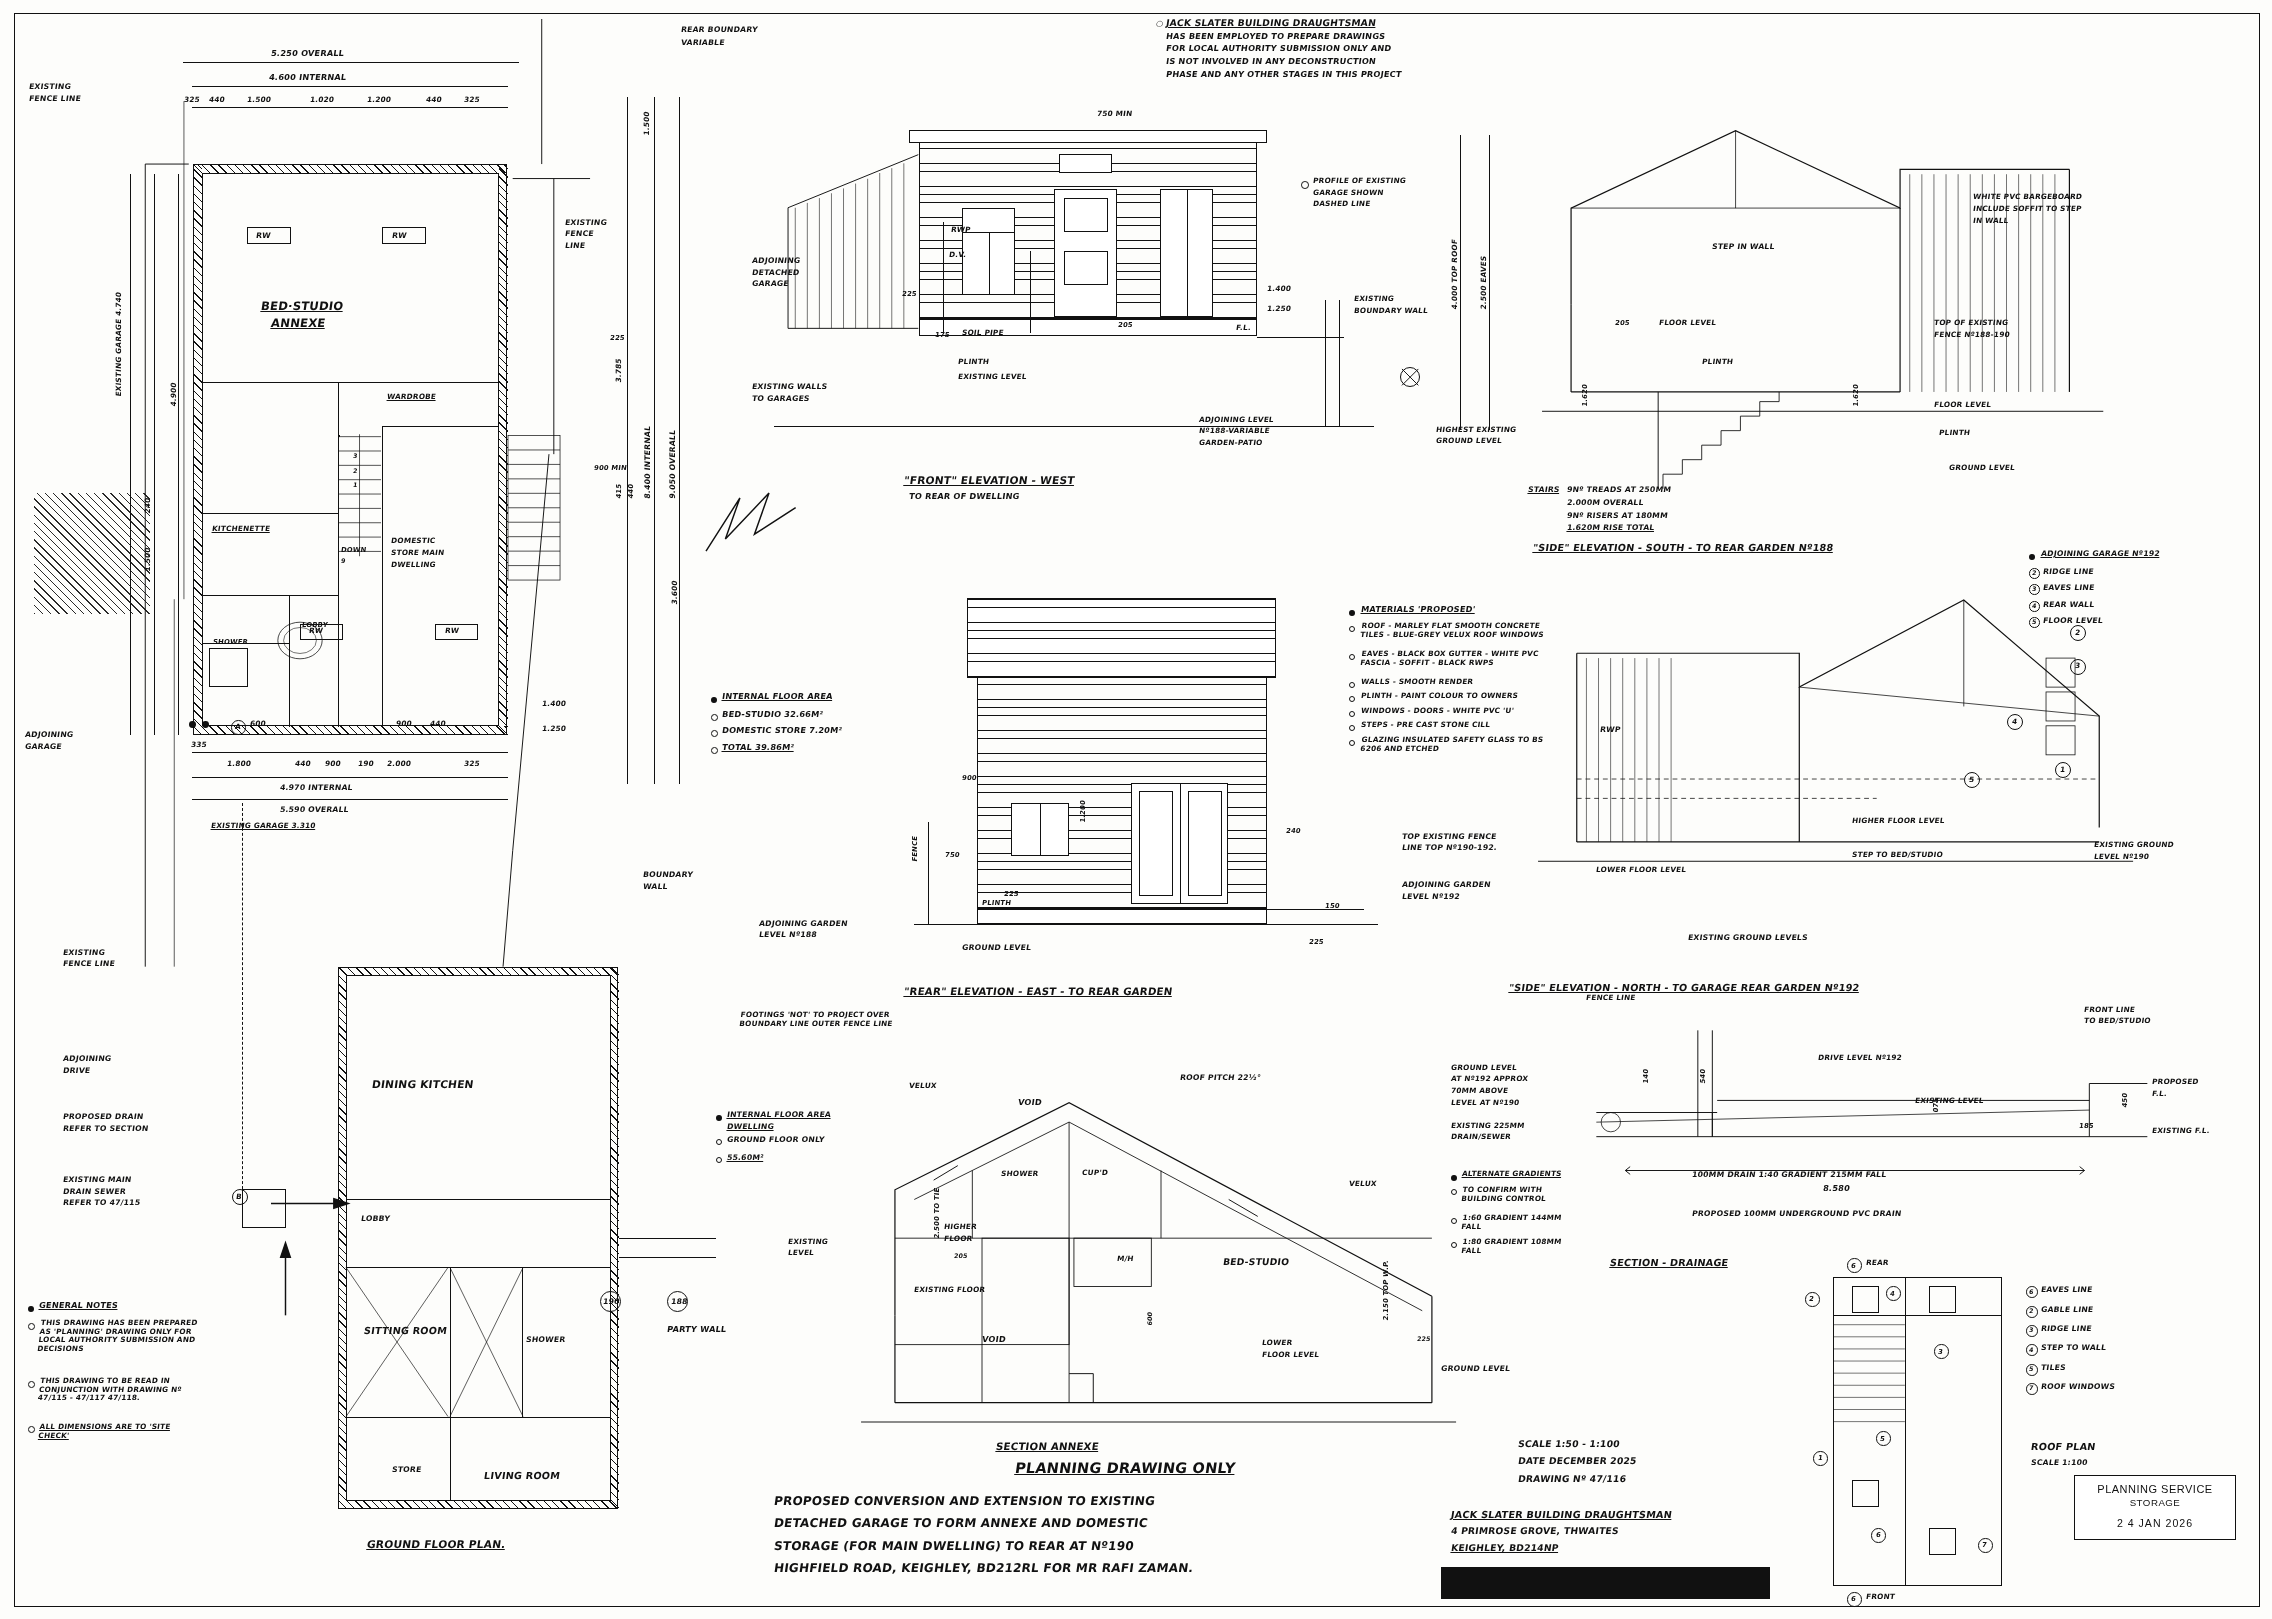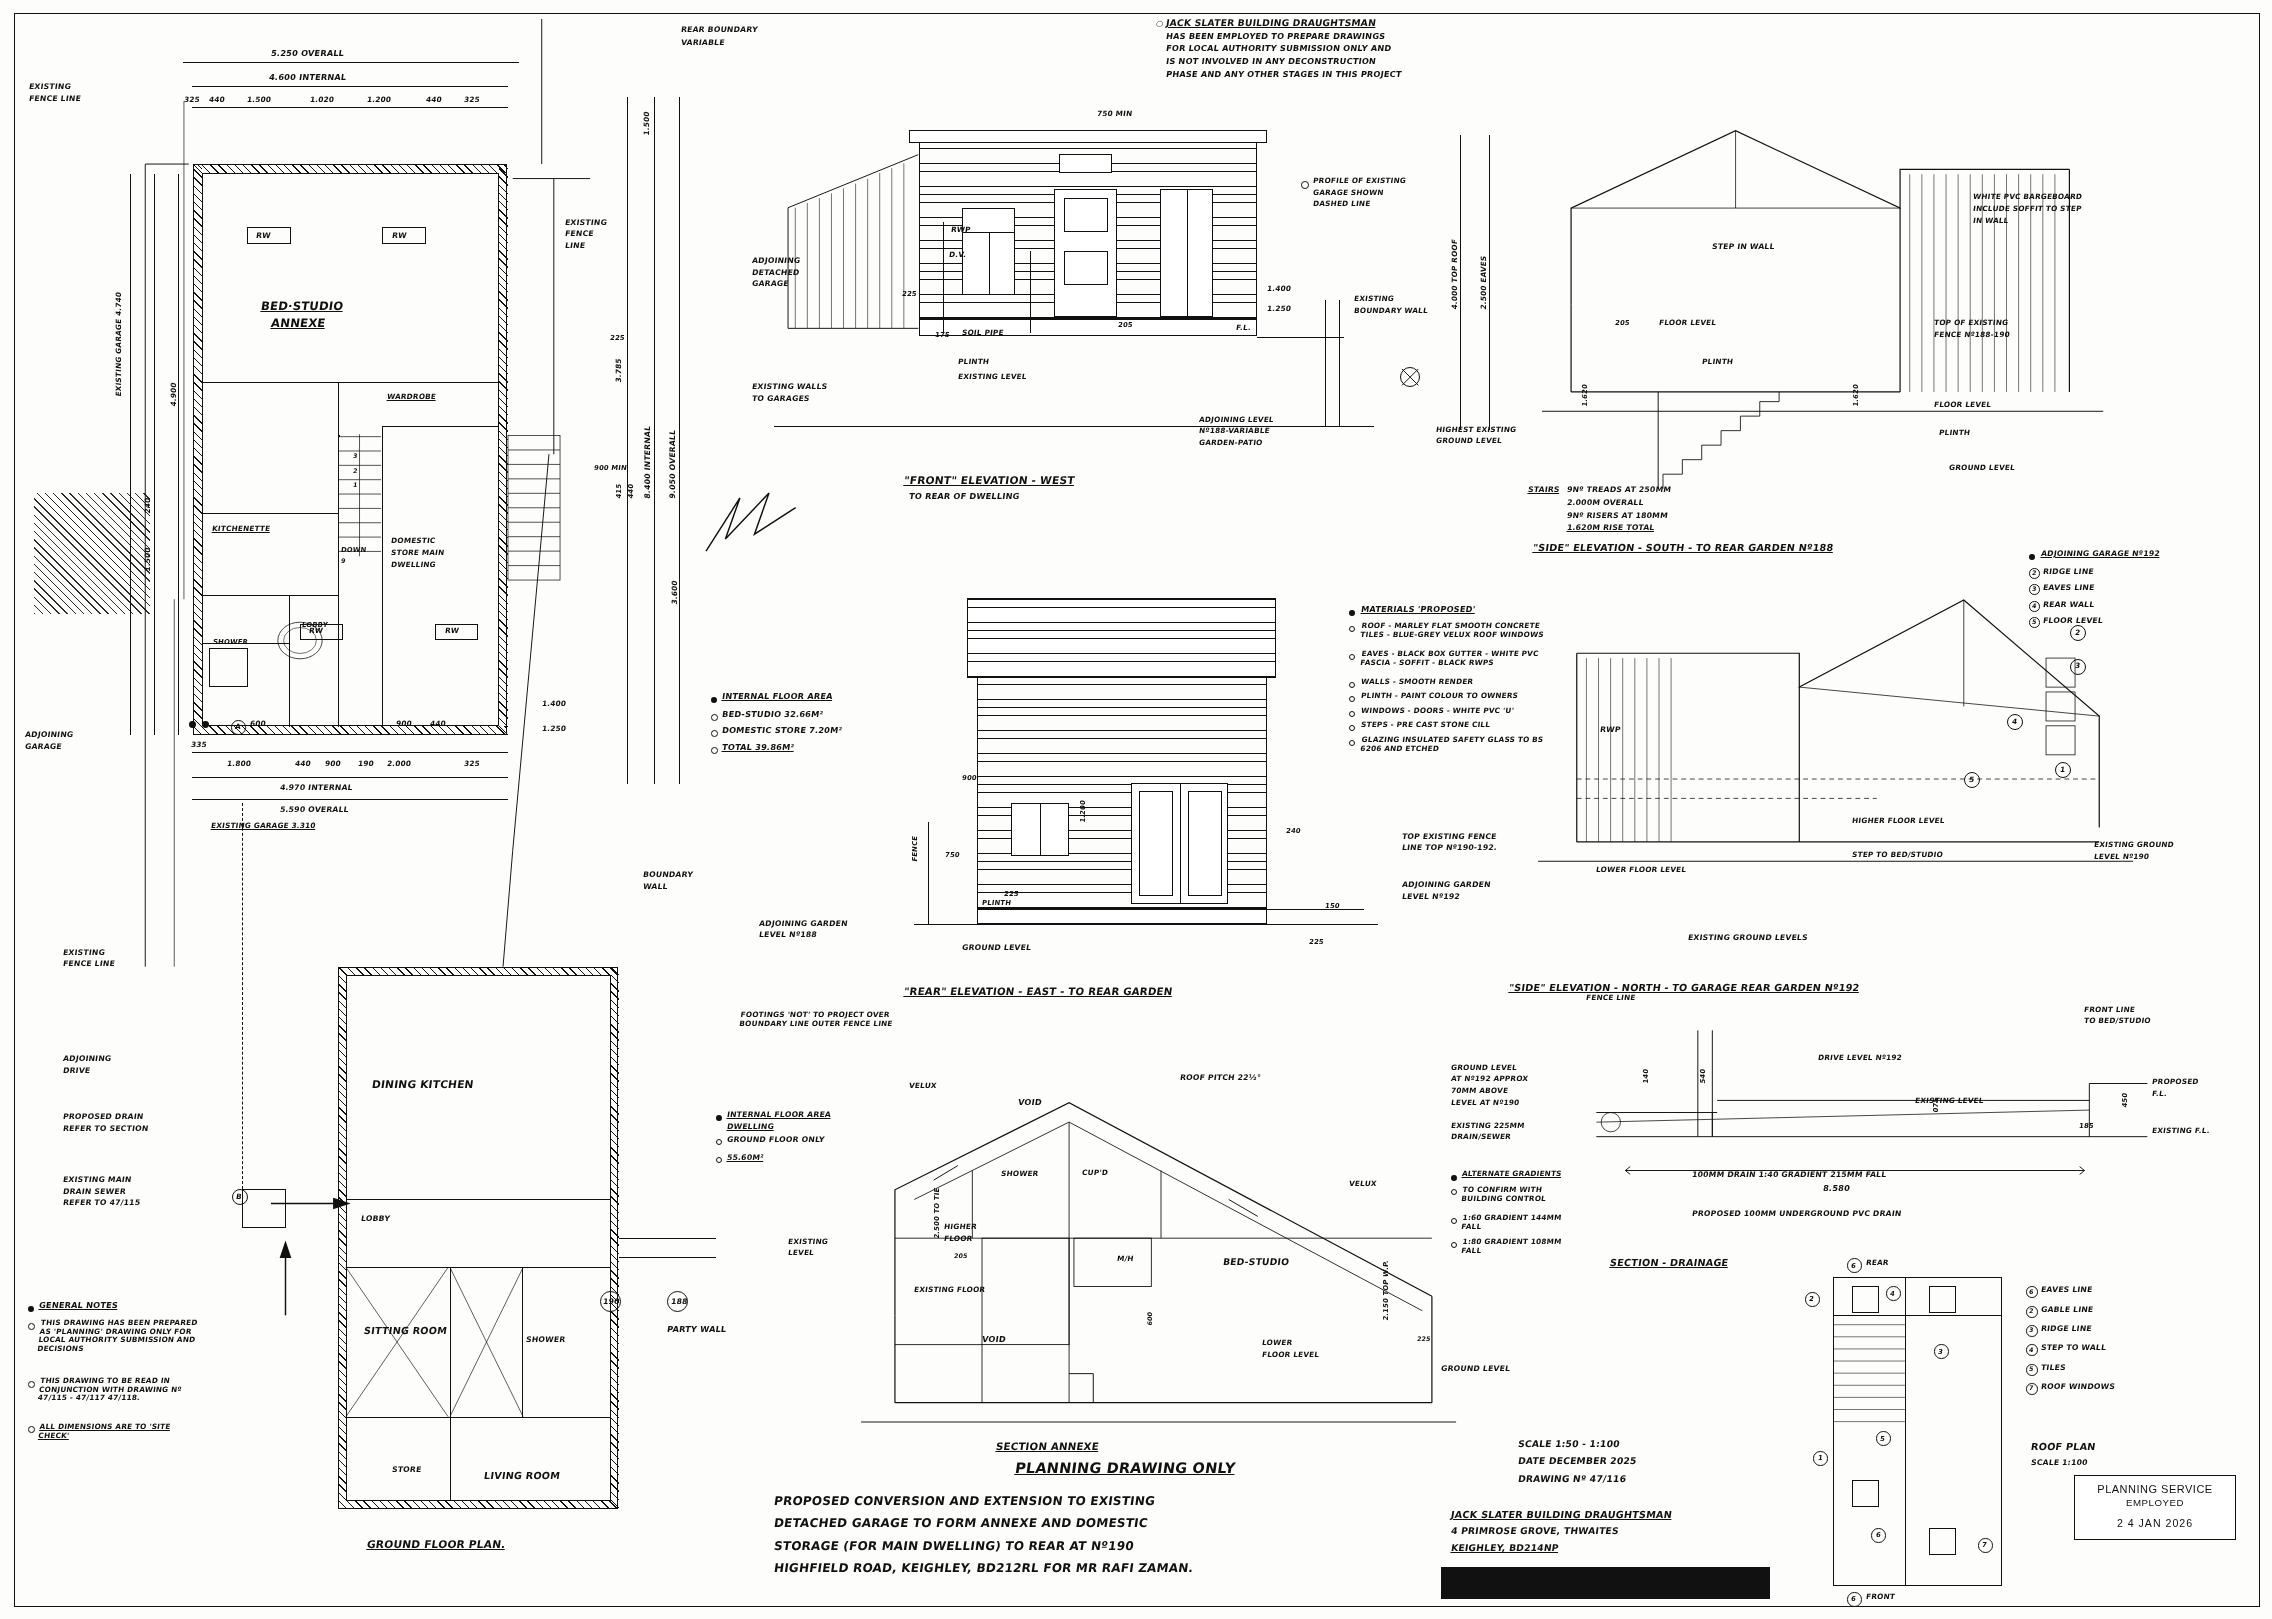--- a/index.html
+++ b/index.html
@@ -800,19 +800,19 @@
     <div class="t hand" style="left:1518px;top:1474px;font-size:9.2px;">DRAWING Nº 47/116</div>
 
     <div class="t hand u" style="left:1451px;top:1509px;font-size:9.7px;">JACK SLATER BUILDING DRAUGHTSMAN</div>
     <div class="t hand" style="left:1451px;top:1526px;font-size:9.2px;">4 PRIMROSE GROVE, THWAITES</div>
     <div class="t hand u" style="left:1451px;top:1543px;font-size:9.2px;">KEIGHLEY, BD214NP</div>
 
     <div class="blackbar" style="left:1441px;top:1567px;width:329px;height:32px;"></div>
 
     <div class="stampbox" style="left:2074px;top:1475px;width:160px;height:63px;">
       <div class="t" style="left:0;top:6.8px;width:160px;text-align:center;font-size:11px;letter-spacing:0.5px;">PLANNING SERVICE</div>
-      <div class="t" style="left:0;top:21px;width:160px;text-align:center;font-size:9.7px;letter-spacing:0.5px;">EMPLOYED</div>
+      <div class="t" style="left:0;top:21px;width:160px;text-align:center;font-size:9.7px;letter-spacing:0.5px;">STORAGE</div>
       <div class="t" style="left:0;top:41px;width:160px;text-align:center;font-size:10.6px;letter-spacing:1px;">2 4 JAN 2026</div>
     </div>
   </div>
 
 </div>
 
 
 </body></html>

